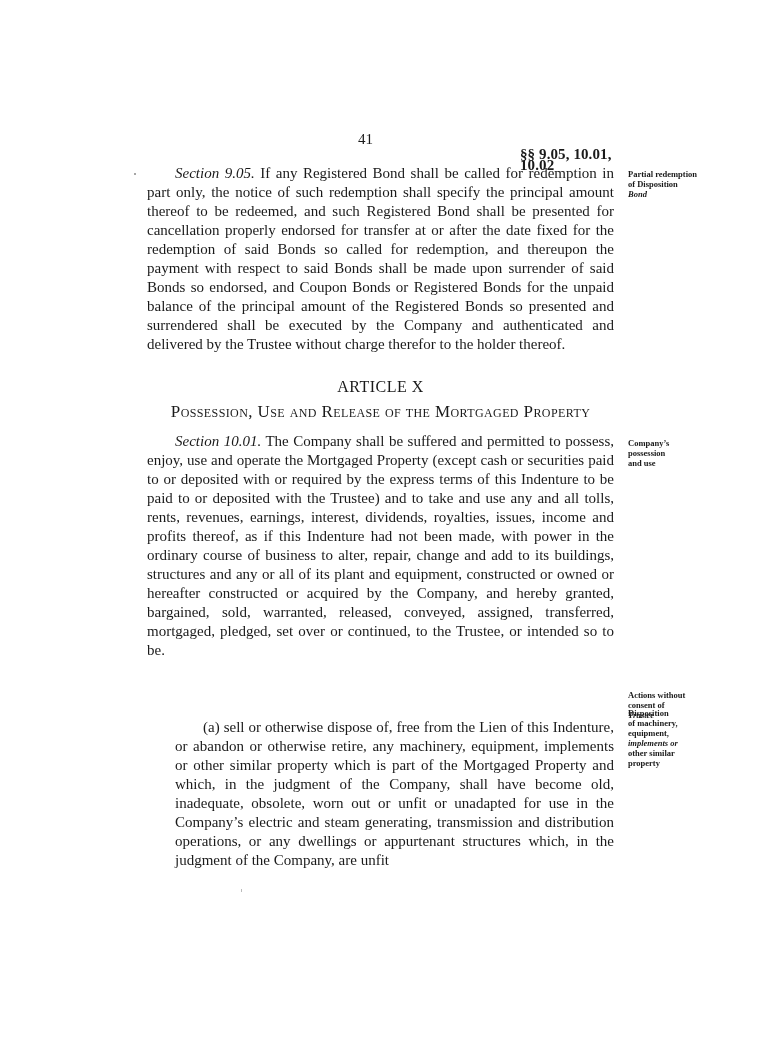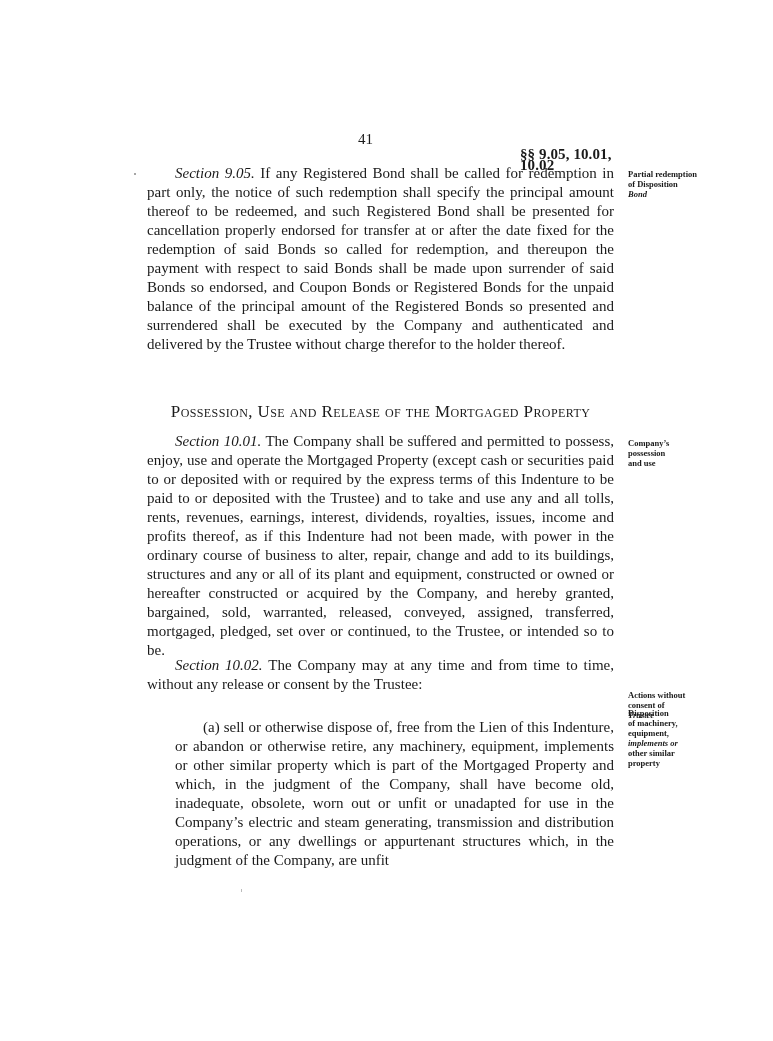--- a/index.html
+++ b/index.html
@@ -115,35 +115,33 @@
   <div class="body-col" style="top:164px;">
     <p><span class="sec">Section 9.05.</span><span> If any Registered Bond shall be called for redemption in part only, the notice of such redemption shall specify the principal amount thereof to be redeemed, and such Registered Bond shall be presented for cancellation properly endorsed for transfer at or after the date fixed for the redemption of said Bonds so called for redemption, and thereupon the payment with respect to said Bonds shall be made upon surrender of said Bonds so endorsed, and Coupon Bonds or Registered Bonds for the unpaid balance of the principal amount of the Registered Bonds so presented and surrendered shall be executed by the Company and authenticated and delivered by the Trustee without charge therefor to the holder thereof.</span></p>
   </div>
 
   <div class="margin-note" style="top:169px;">
     <span>Partial redemption</span>
     <span>of Disposition</span>
     <span class="it">Bond</span>
   </div>
 
+  <div class="article-heading" style="top:378px;">ARTICLE X</div>
   <div class="article-subheading" style="top:404px;">Possession, Use and Release of the Mortgaged Property</div>
 
   <div class="body-col" style="top:432px;">
     <p><span class="sec">Section 10.01.</span><span>  The Company shall be suffered and permitted to possess, enjoy, use and operate the Mortgaged Property (except cash or securities paid to or deposited with or required by the express terms of this Indenture to be paid to or deposited with the Trustee) and to take and use any and all tolls, rents, revenues, earnings, interest, dividends, royalties, issues, income and profits thereof, as if this Indenture had not been made, with power in the ordinary course of business to alter, repair, change and add to its buildings, structures and any or all of its plant and equipment, constructed or owned or hereafter constructed or acquired by the Company, and hereby granted, bargained, sold, warranted, released, conveyed, assigned, transferred, mortgaged, pledged, set over or continued, to the Trustee, or intended so to be.</span></p>
   </div>
 
   <div class="margin-note" style="top:438px;">
     <span>Company’s</span>
     <span>possession</span>
     <span>and use</span>
   </div>
 
-  <div class="body-col" style="top:656px;">
-    <p><span class="sec">Section 10.02.</span><span>  The Company may at any time and from time to time, without any release or consent by the Trustee:</span></p>
-  </div>
 
   <div class="margin-note" style="top:656px;margin-top:34px;">
     <span>Actions without</span>
     <span>consent of</span>
     <span class="it">Trustee</span>
   </div>
 
   <div class="body-col" style="top:718px; left:175px; width:439px;">
     <p>(a) sell or otherwise dispose of, free from the Lien of this Indenture, or abandon or otherwise retire, any machinery, equipment, implements or other similar property which is part of the Mortgaged Property and which, in the judgment of the Company, shall have become old, inadequate, obsolete, worn out or unfit or unadapted for use in the Company’s electric and steam generating, transmission and distribution operations, or any dwellings or appurtenant structures which, in the judgment of the Company, are unfit</p>
   </div>

